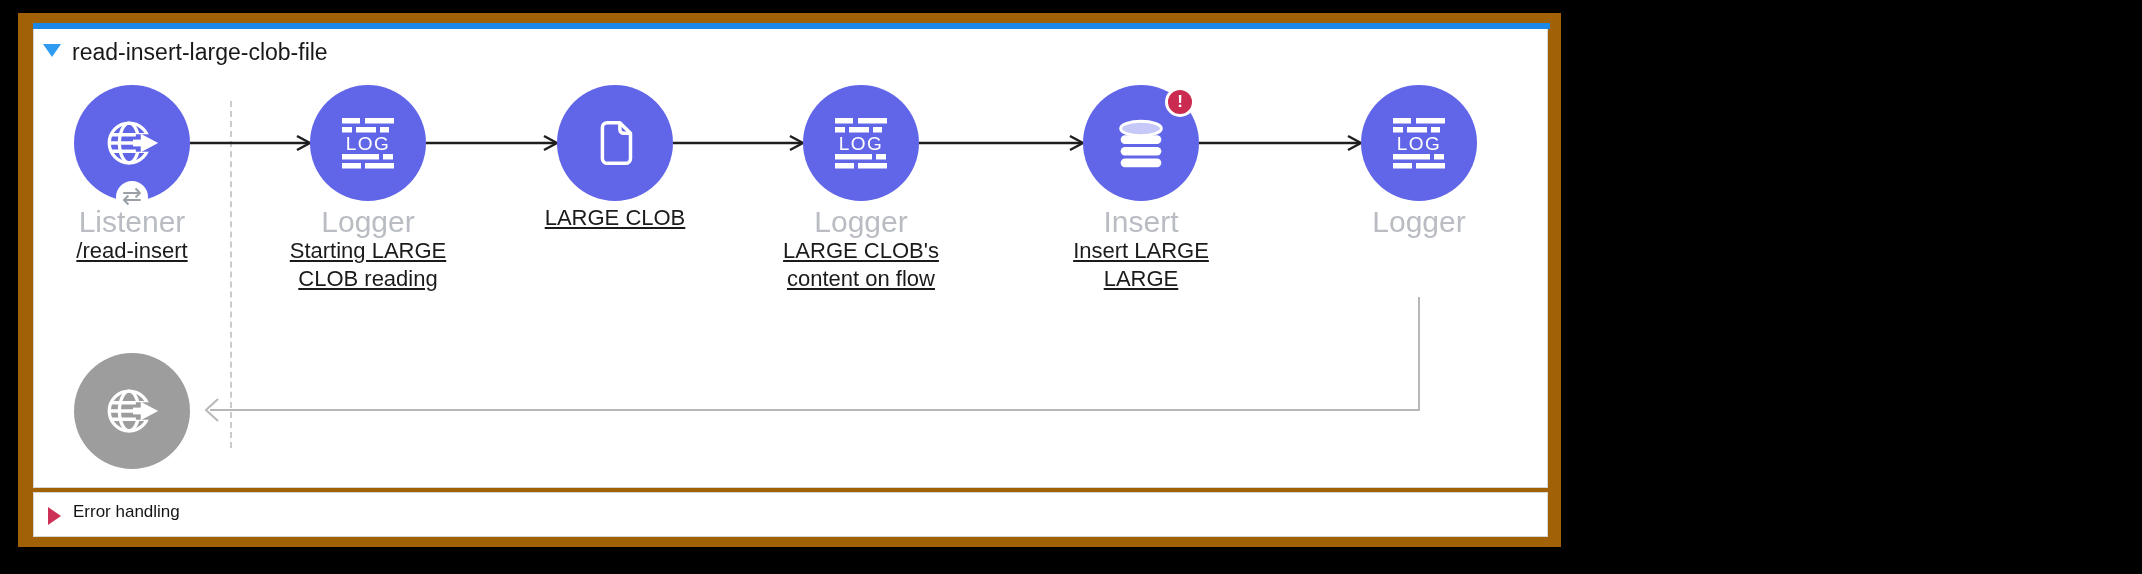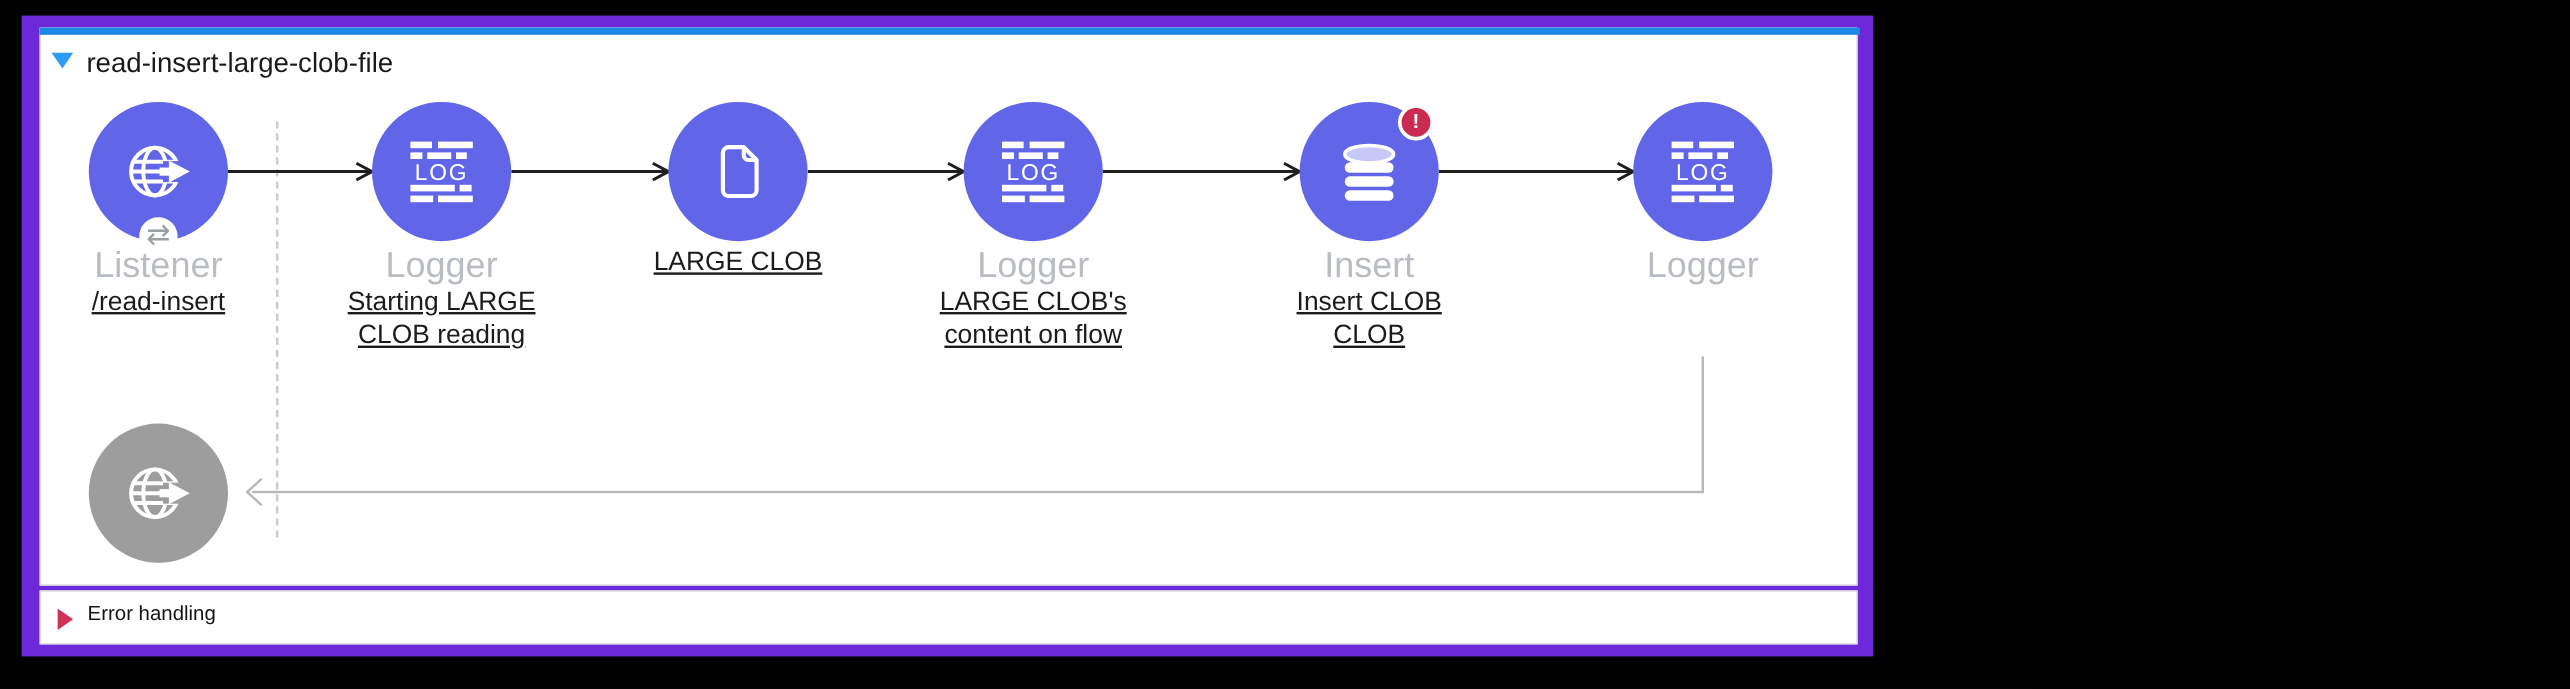--- a/index.html
+++ b/index.html
@@ -1,19 +1,19 @@
 <!DOCTYPE html>
 <html><head>
 <meta charset="utf-8">
 <style>
   html,body{margin:0;padding:0;background:#000;}
   *{box-sizing:border-box;}
   #stage{position:relative;width:2142px;height:574px;background:#000;overflow:hidden;
          font-family:"Liberation Sans","DejaVu Sans",sans-serif;}
-  #panel{position:absolute;left:18px;top:13px;width:1543px;height:534px;background:#6d28d9;}
+  #panel{position:absolute;left:18px;top:13px;width:1543px;height:534px;background:#a16207;}
 
   
   #flow-box{position:absolute;left:15px;top:10px;width:1515px;height:465px;
             background:#fff;border:1px solid #d6d6d6;}
   #accent-bar{position:absolute;left:-1px;top:-1px;width:1517px;height:6px;background:#1b87e7;}
   #flow-title-row{position:absolute;left:0;top:6px;width:100%;height:34px;}
   .tri-down{position:absolute;left:9px;top:14px;width:0;height:0;
             border-left:9px solid transparent;border-right:9px solid transparent;
             border-top:13px solid #2f9cf1;}
   #flow-title{position:absolute;left:38px;top:9px;font-size:23px;color:#191919;white-space:nowrap;}
@@ -170,21 +170,21 @@
       <div class="circle">
         <svg width="62" height="62" viewBox="0 0 64 64">
           <ellipse cx="32" cy="17" rx="21" ry="7.5" fill="#c6c9f8" stroke="#ffffff" stroke-width="3"></ellipse>
           <rect x="11" y="24" width="42" height="9" rx="4.5" fill="#ffffff"></rect>
           <rect x="11" y="36" width="42" height="9" rx="4.5" fill="#ffffff"></rect>
           <rect x="11" y="48" width="42" height="9" rx="4.5" fill="#ffffff"></rect>
         </svg>
         <div class="error-badge">!</div>
       </div>
       <div class="type-label">Insert</div>
-      <div class="desc">Insert CLOB CLOB</div>
+      <div class="desc">Insert LARGE LARGE</div>
     </div>
 
     <div class="node" style="left:1385px">
       <div class="circle">
         <svg width="60" height="60" viewBox="0 0 60 60">
           <g fill="#ffffff">
             <rect x="4" y="5" width="18" height="5.5"></rect>
             <rect x="27" y="5" width="29" height="5.5"></rect>
             <rect x="4" y="14" width="10" height="5.5"></rect>
             <rect x="18" y="14" width="20" height="5.5"></rect>

